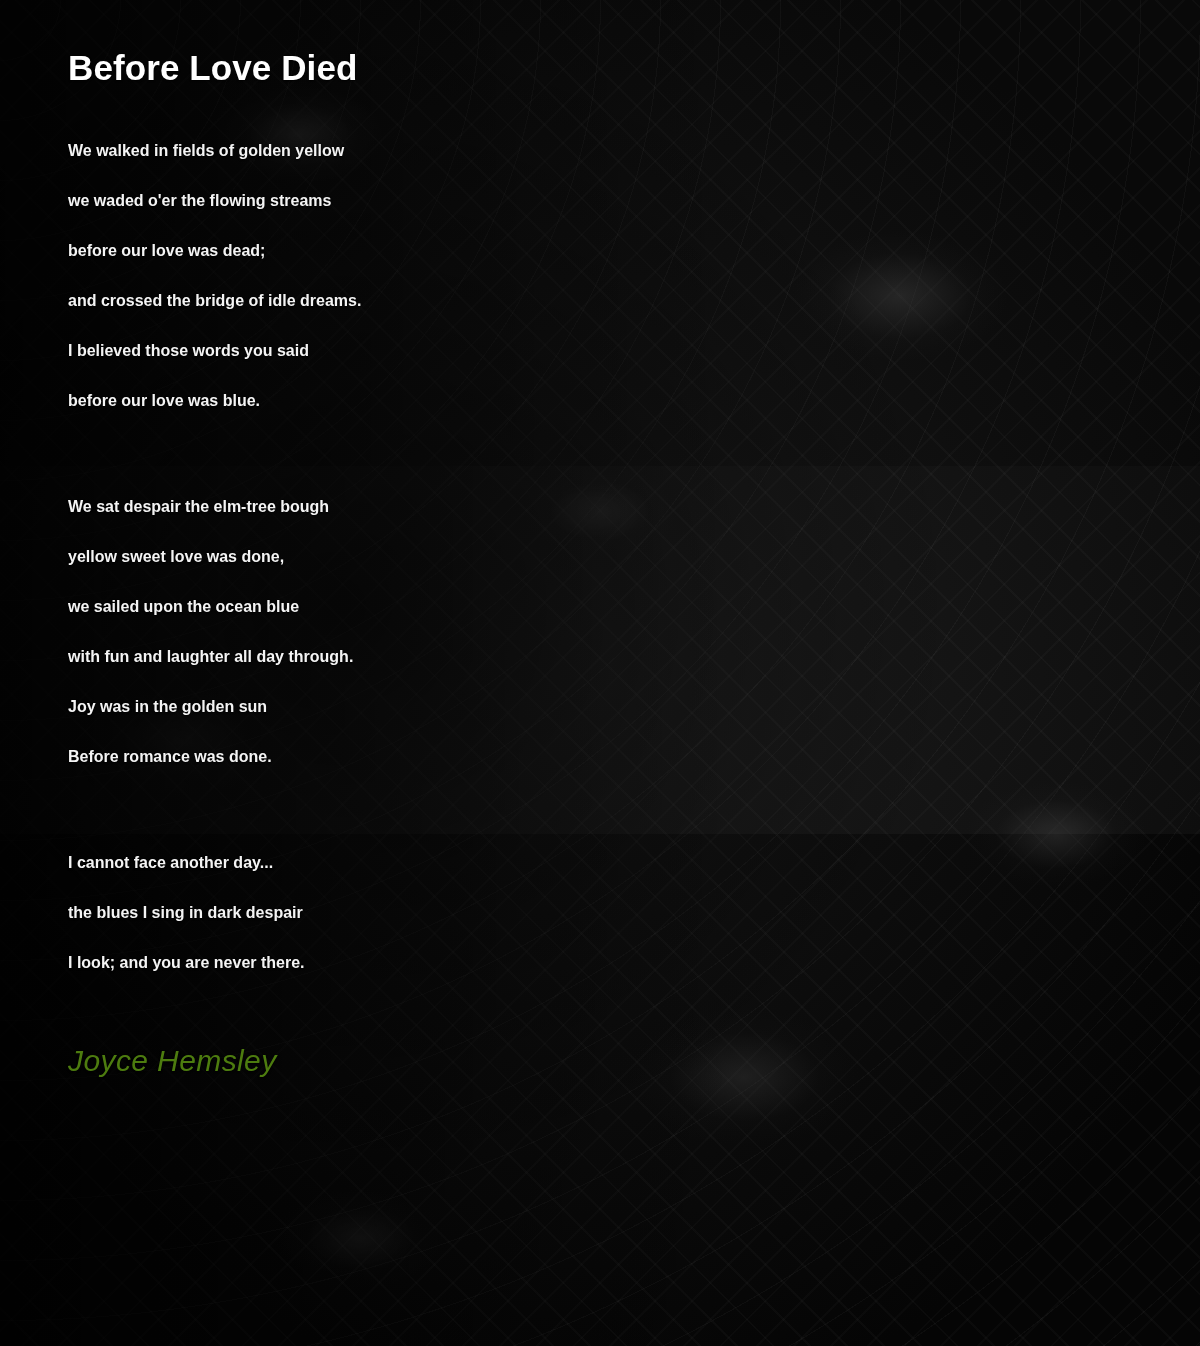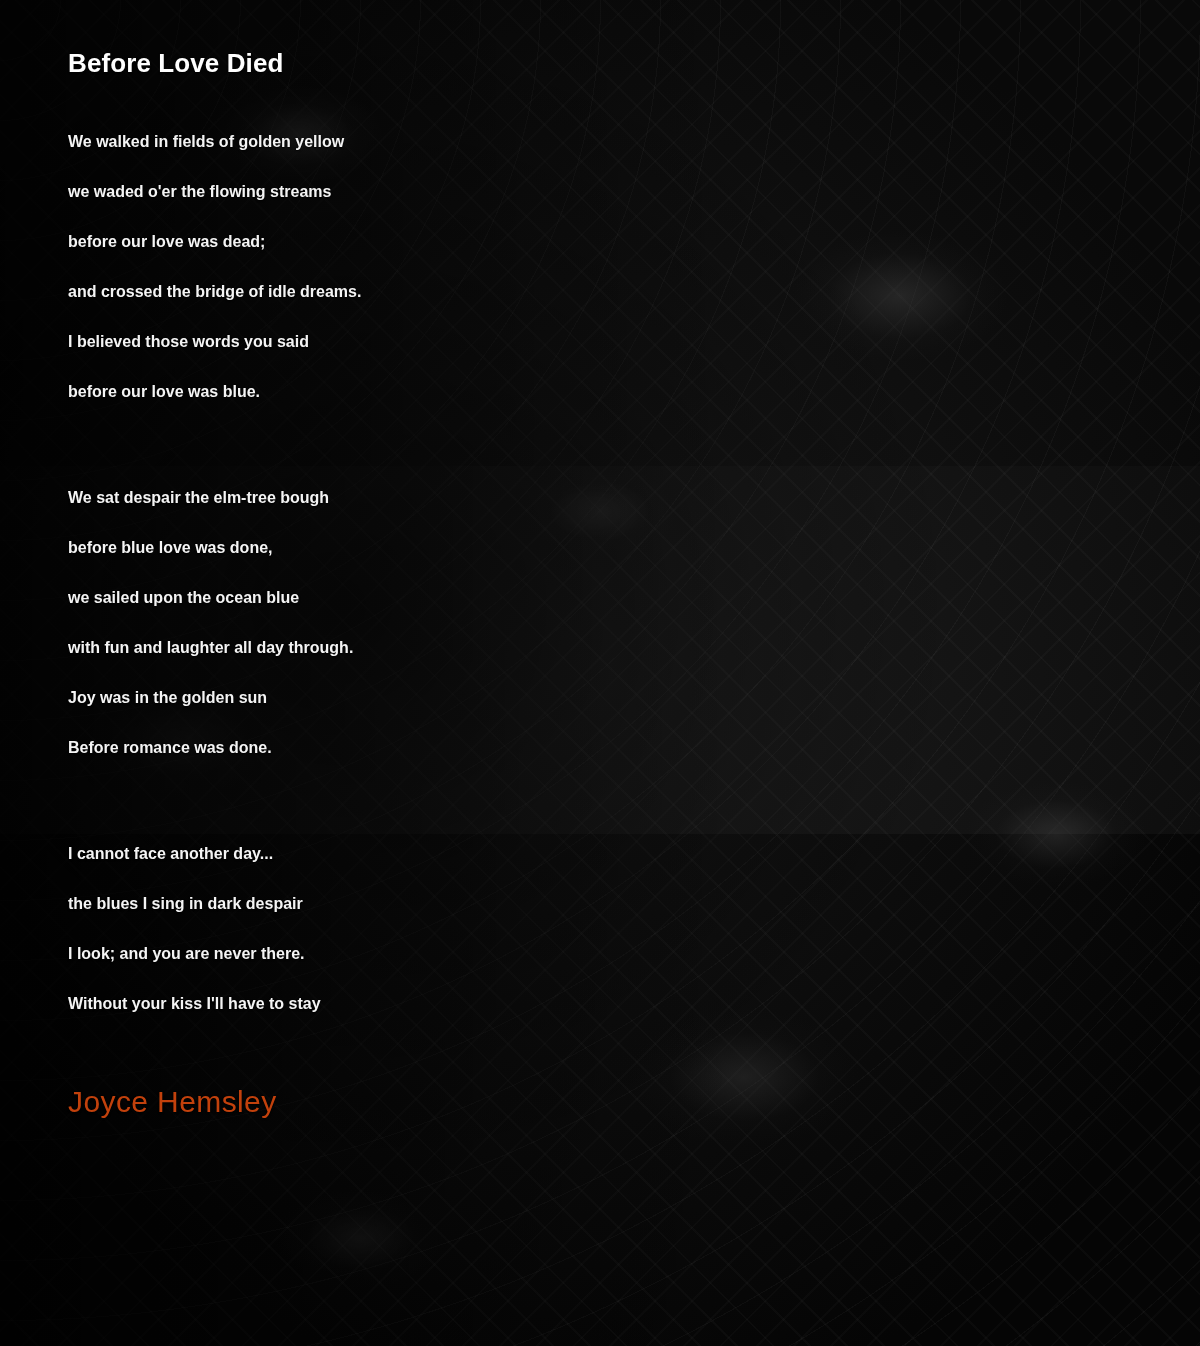--- a/index.html
+++ b/index.html
@@ -54,43 +54,44 @@
   .band-2 { top: 466px; height: 368px; background: rgba(255,255,255,0.035); }
   .band-3 { top: 834px; height: 512px; background: rgba(255,255,255,0.0); }
 
   .content {
     position: relative;
     padding: 48px 60px 40px 68px;
     z-index: 3;
   }
   .poem-title {
     color: #ffffff;
-    font-size: 26px;
+    font-size: 35px;
     font-weight: bold;
     letter-spacing: 0.1px;
     margin: 0 0 38px 0;
     text-shadow: 0 1px 2px rgba(0,0,0,0.9);
   }
   .stanza {
     margin: 0 0 56px 0;
   }
   .stanza:last-of-type {
     margin-bottom: 62px;
   }
   .poem-line {
     color: #f4f4f4;
     font-size: 16px;
     font-weight: bold;
     line-height: 50px;
     white-space: pre;
     text-shadow: 0 1px 2px rgba(0,0,0,0.95);
   }
   .poem-author {
-    color: #c2410c;
+    color: #4d7c0f;
     font-size: 30px;
+    font-style: italic;
     font-weight: normal;
     letter-spacing: 0.4px;
     margin-top: 28px;
     text-shadow: 0 1px 2px rgba(0,0,0,0.95);
   }
 </style>
 </head>
 <body>
 
 <div class="poem-card">
@@ -109,30 +110,29 @@
       <div class="poem-line">We walked in fields of golden yellow</div>
       <div class="poem-line">we waded o'er the flowing streams</div>
       <div class="poem-line">before our love was dead;</div>
       <div class="poem-line">and crossed the bridge of idle dreams.</div>
       <div class="poem-line">I believed those words you said</div>
       <div class="poem-line">before our love was blue.</div>
     </div>
 
     <div class="stanza">
       <div class="poem-line">We sat despair the elm-tree bough</div>
-      <div class="poem-line">before blue love was done,</div>
+      <div class="poem-line">yellow sweet love was done,</div>
       <div class="poem-line">we sailed upon the ocean blue</div>
       <div class="poem-line">with fun and laughter all day through.</div>
       <div class="poem-line">Joy was in the golden sun</div>
       <div class="poem-line">Before romance was done.</div>
     </div>
 
     <div class="stanza">
       <div class="poem-line">I cannot face another day...</div>
       <div class="poem-line">the blues I sing in dark despair</div>
       <div class="poem-line">I look; and you are never there.</div>
-      <div class="poem-line">Without your kiss I'll have to stay</div>
     </div>
 
     <div class="poem-author">Joyce Hemsley</div>
 
   </div>
 </div>
 
 </body></html>

